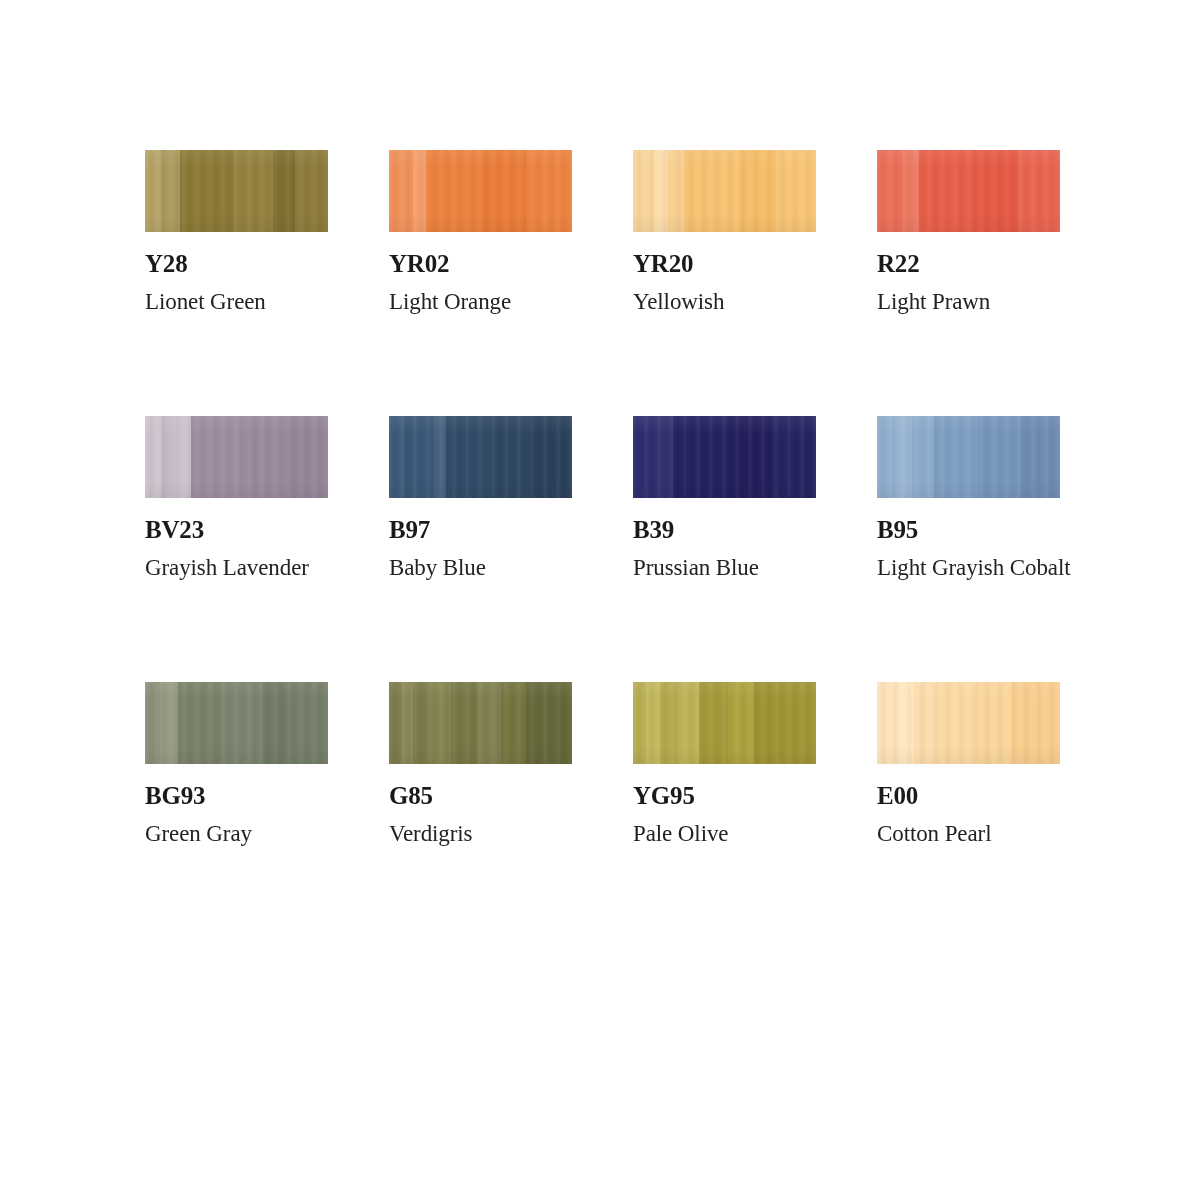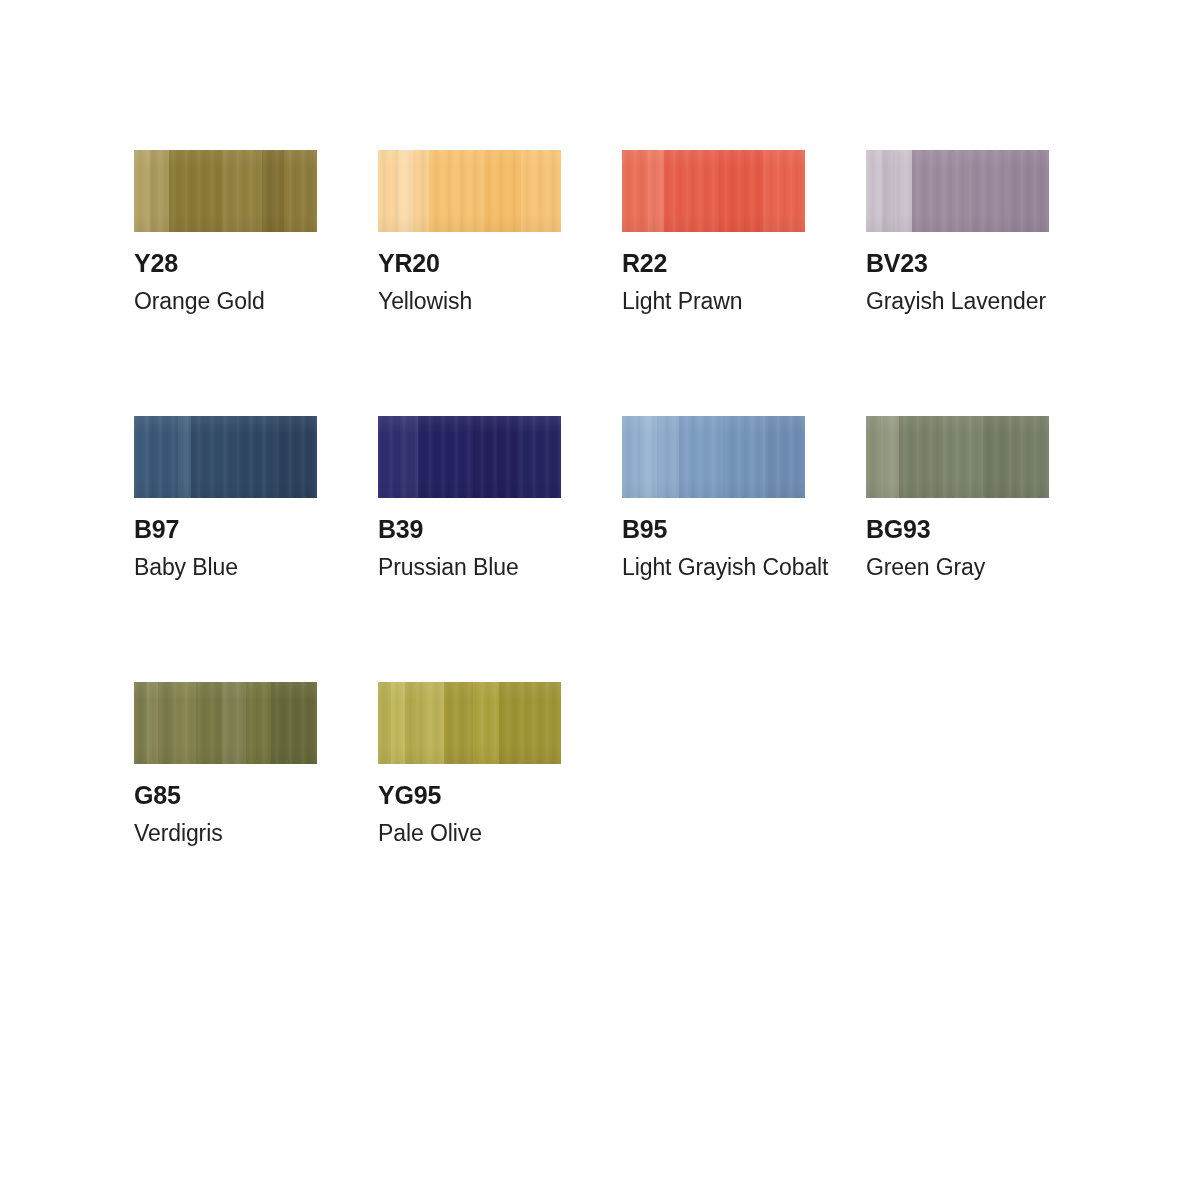--- a/index.html
+++ b/index.html
@@ -19,27 +19,28 @@
   #swatch-sheet {
     position: relative;
     width: 1200px;
     height: 1200px;
     background: #ffffff;
     box-sizing: border-box;
   }
 
   #swatch-grid {
     position: absolute;
-    left: 134px;
+    left: 145px;
     top: 150px;
     width: 913px;
     display: grid;
     grid-template-columns: repeat(4, 183px);
     column-gap: 61px;
     row-gap: 103px;
+    font-family: Liberation Serif, serif;
   }
 
   .swatch-cell {
     width: 183px;
     position: relative;
   }
 
   .swatch-chip {
     width: 183px;
     height: 82px;
@@ -115,21 +116,34 @@
           <div class="band" style="left: 0%; width: 9%; background: rgb(181, 163, 102);"></div>
           <div class="band" style="left: 9%; width: 10%; background: rgb(171, 154, 94);"></div>
           <div class="band" style="left: 19%; width: 29%; background: rgb(139, 121, 54);"></div>
           <div class="band" style="left: 48%; width: 22%; background: rgb(147, 129, 63);"></div>
           <div class="band" style="left: 70%; width: 12%; background: rgb(128, 111, 50);"></div>
           <div class="band" style="left: 82%; width: 18%; background: rgb(141, 123, 59);"></div>
           <div class="grain"></div>
           <div class="sheen"></div>
         </div>
         <span class="swatch-code">Y28</span>
-        <span class="swatch-name">Orange Gold</span>
+        <span class="swatch-name">Lionet Green</span>
+      </div>
+      <div class="swatch-cell">
+        <div class="swatch-chip" style="background: rgb(236, 129, 64);">
+          <div class="band" style="left: 0%; width: 13%; background: rgb(240, 145, 90);"></div>
+          <div class="band" style="left: 13%; width: 7%; background: rgb(244, 159, 108);"></div>
+          <div class="band" style="left: 20%; width: 30%; background: rgb(236, 129, 63);"></div>
+          <div class="band" style="left: 50%; width: 25%; background: rgb(234, 124, 57);"></div>
+          <div class="band" style="left: 75%; width: 25%; background: rgb(237, 131, 65);"></div>
+          <div class="grain"></div>
+          <div class="sheen"></div>
+        </div>
+        <span class="swatch-code">YR02</span>
+        <span class="swatch-name">Light Orange</span>
       </div>
       <div class="swatch-cell">
         <div class="swatch-chip" style="background: rgb(246, 193, 113);">
           <div class="band" style="left: 0%; width: 11%; background: rgb(249, 212, 154);"></div>
           <div class="band" style="left: 11%; width: 8%; background: rgb(251, 220, 171);"></div>
           <div class="band" style="left: 19%; width: 9%; background: rgb(248, 207, 144);"></div>
           <div class="band" style="left: 28%; width: 30%; background: rgb(246, 194, 114);"></div>
           <div class="band" style="left: 58%; width: 20%; background: rgb(245, 189, 104);"></div>
           <div class="band" style="left: 78%; width: 22%; background: rgb(247, 196, 118);"></div>
           <div class="grain"></div>
@@ -245,14 +259,28 @@
           <div class="band" style="left: 36%; width: 16%; background: rgb(164, 152, 57);"></div>
           <div class="band" style="left: 52%; width: 14%; background: rgb(173, 162, 63);"></div>
           <div class="band" style="left: 66%; width: 12%; background: rgb(158, 146, 51);"></div>
           <div class="band" style="left: 78%; width: 22%; background: rgb(160, 148, 54);"></div>
           <div class="grain"></div>
           <div class="sheen"></div>
         </div>
         <span class="swatch-code">YG95</span>
         <span class="swatch-name">Pale Olive</span>
       </div>
+      <div class="swatch-cell">
+        <div class="swatch-chip" style="background: rgb(251, 217, 164);">
+          <div class="band" style="left: 0%; width: 11%; background: rgb(253, 226, 183);"></div>
+          <div class="band" style="left: 11%; width: 9%; background: rgb(254, 231, 192);"></div>
+          <div class="band" style="left: 20%; width: 12%; background: rgb(252, 220, 171);"></div>
+          <div class="band" style="left: 32%; width: 22%; background: rgb(251, 217, 163);"></div>
+          <div class="band" style="left: 54%; width: 20%; background: rgb(250, 213, 155);"></div>
+          <div class="band" style="left: 74%; width: 26%; background: rgb(248, 205, 141);"></div>
+          <div class="grain"></div>
+          <div class="sheen"></div>
+        </div>
+        <span class="swatch-code">E00</span>
+        <span class="swatch-name">Cotton Pearl</span>
+      </div>
     </div>
 </div>
 
 </body></html>

